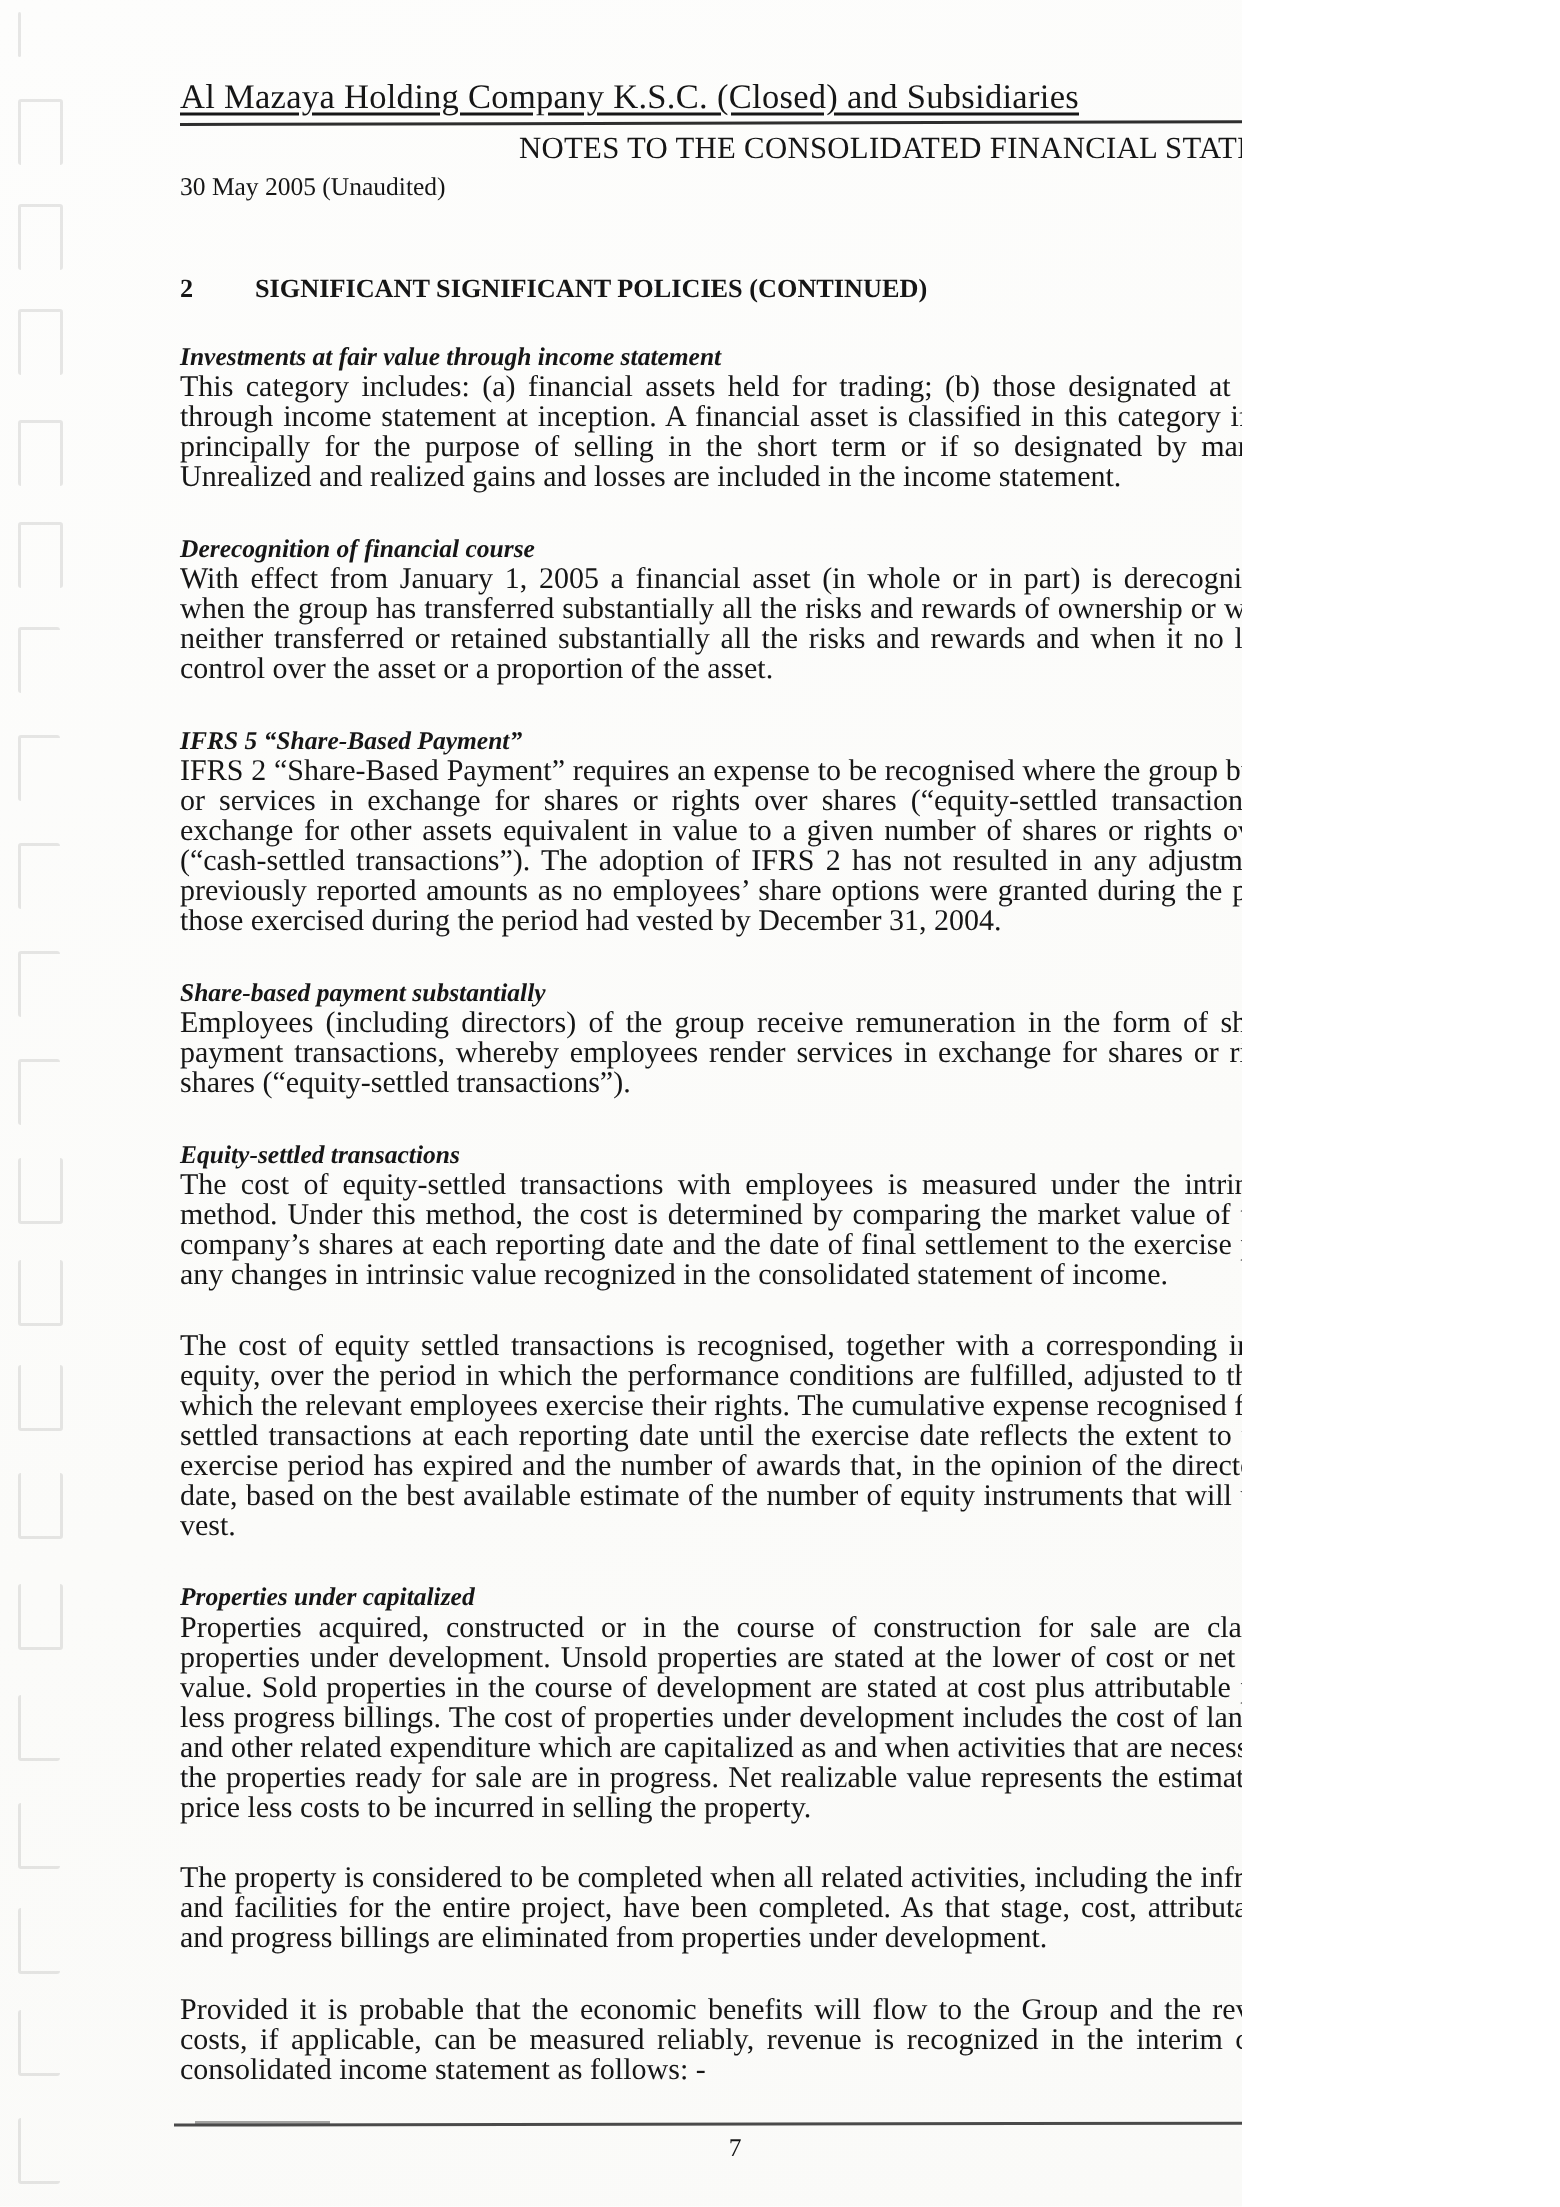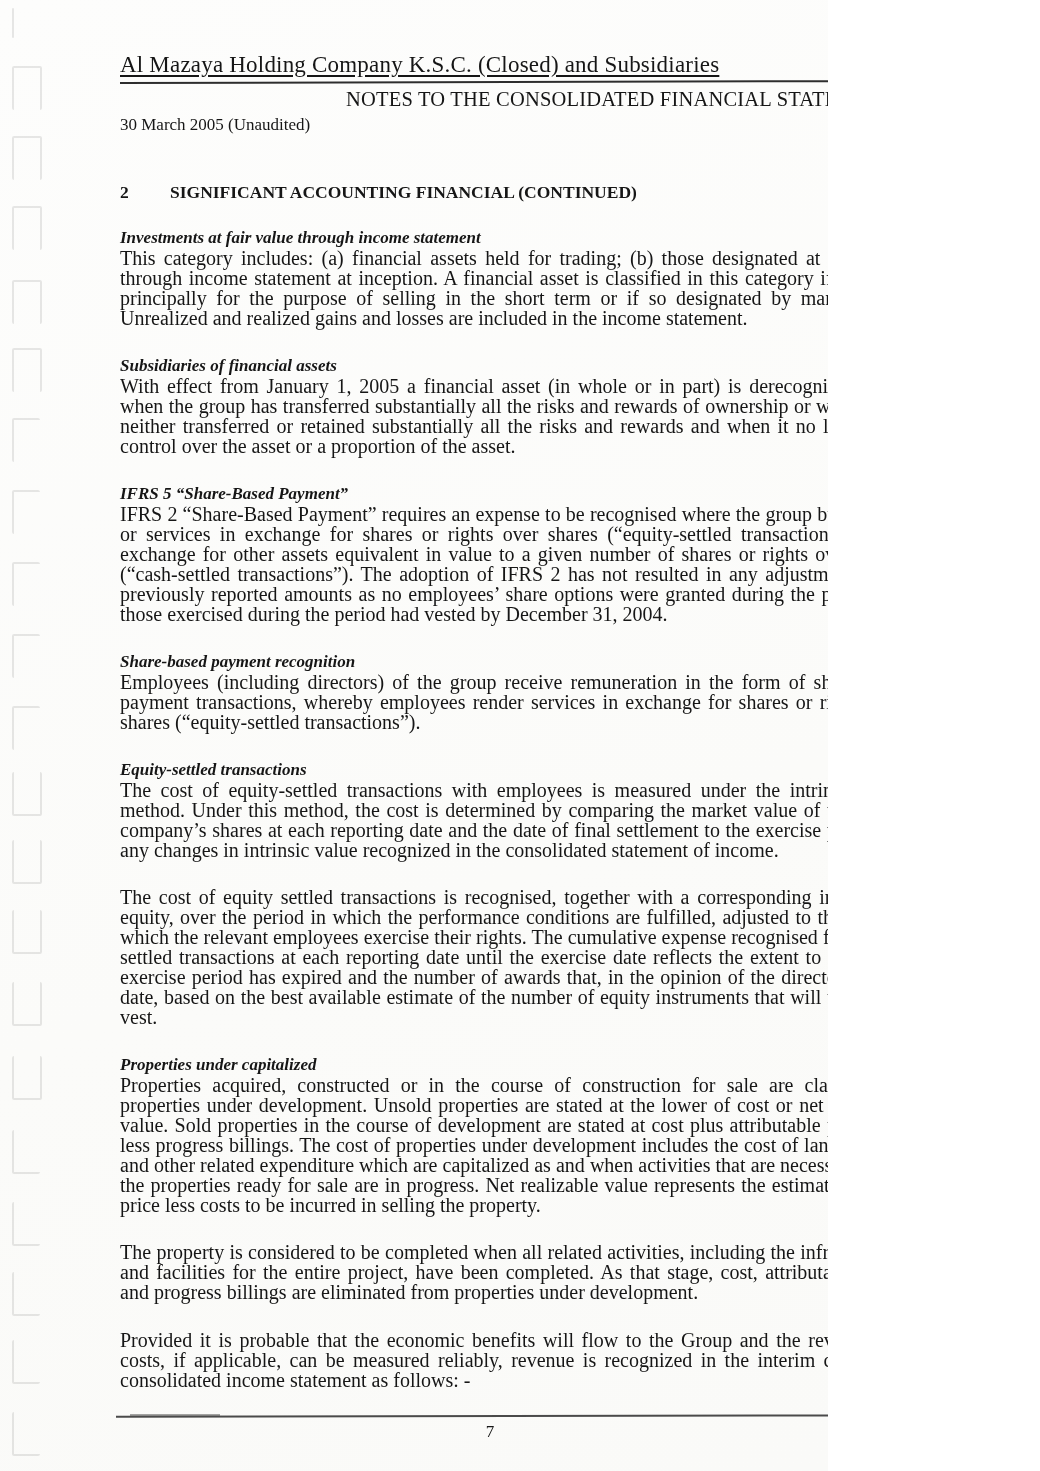--- a/index.html
+++ b/index.html
@@ -157,47 +157,47 @@
       <div class="mark ell" style="top: 1412px;"></div>
     </div>
   <div class="right-scan-line"></div>
 
   <div class="content">
 
     <header>
       <h1 class="company-name">Al Mazaya Holding Company K.S.C. (Closed) and Subsidiaries</h1>
       <hr class="header-rule">
       <h2 class="doc-title">NOTES TO THE CONSOLIDATED FINANCIAL STATEMENTS</h2>
-      <div class="date-line">30 March 2005 (Unaudited)</div>
+      <div class="date-line">30 May 2005 (Unaudited)</div>
     </header>
 
     <div class="section-heading">
       <span class="section-number">2</span>
-      <span>SIGNIFICANT ACCOUNTING FINANCIAL (CONTINUED)</span>
+      <span>SIGNIFICANT SIGNIFICANT POLICIES (CONTINUED)</span>
     </div>
 
     <div class="blocks">
 
       <div class="block">
         <h3 class="block-heading">Investments at fair value through income statement</h3>
         <p class="para">This category includes: (a) financial assets held for trading; (b) those designated at fair value through income statement at inception. A financial asset is classified in this category if acquired principally for the purpose of selling in the short term or if so designated by management. Unrealized and realized gains and losses are included in the income statement.</p>
       </div>
 
       <div class="block">
-        <h3 class="block-heading">Subsidiaries of financial assets</h3>
+        <h3 class="block-heading">Derecognition of financial course</h3>
         <p class="para">With effect from January 1, 2005 a financial asset (in whole or in part) is derecognised either when the group has transferred substantially all the risks and rewards of ownership or when it has neither transferred or retained substantially all the risks and rewards and when it no longer has control over the asset or a proportion of the asset.</p>
       </div>
 
       <div class="block">
         <h3 class="block-heading">IFRS 5 “Share-Based Payment”</h3>
         <p class="para">IFRS 2 “Share-Based Payment” requires an expense to be recognised where the group buys goods or services in exchange for shares or rights over shares (“equity-settled transactions”), or in exchange for other assets equivalent in value to a given number of shares or rights over shares (“cash-settled transactions”). The adoption of IFRS 2 has not resulted in any adjustment to the previously reported amounts as no employees’ share options were granted during the period and those exercised during the period had vested by December 31, 2004.</p>
       </div>
 
       <div class="block">
-        <h3 class="block-heading">Share-based payment recognition</h3>
+        <h3 class="block-heading">Share-based payment substantially</h3>
         <p class="para">Employees (including directors) of the group receive remuneration in the form of share-based payment transactions, whereby employees render services in exchange for shares or rights over shares (“equity-settled transactions”).</p>
       </div>
 
       <div class="block">
         <h3 class="block-heading">Equity-settled transactions</h3>
         <p class="para">The cost of equity-settled transactions with employees is measured under the intrinsic value method. Under this method, the cost is determined by comparing the market value of the parent company’s shares at each reporting date and the date of final settlement to the exercise price with any changes in intrinsic value recognized in the consolidated statement of income.</p>
         <p class="para">The cost of equity settled transactions is recognised, together with a corresponding increase in equity, over the period in which the performance conditions are fulfilled, adjusted to the date on which the relevant employees exercise their rights. The cumulative expense recognised for equity-settled transactions at each reporting date until the exercise date reflects the extent to which the exercise period has expired and the number of awards that, in the opinion of the directors at that date, based on the best available estimate of the number of equity instruments that will ultimately vest.</p>
       </div>
 
       <div class="block">

